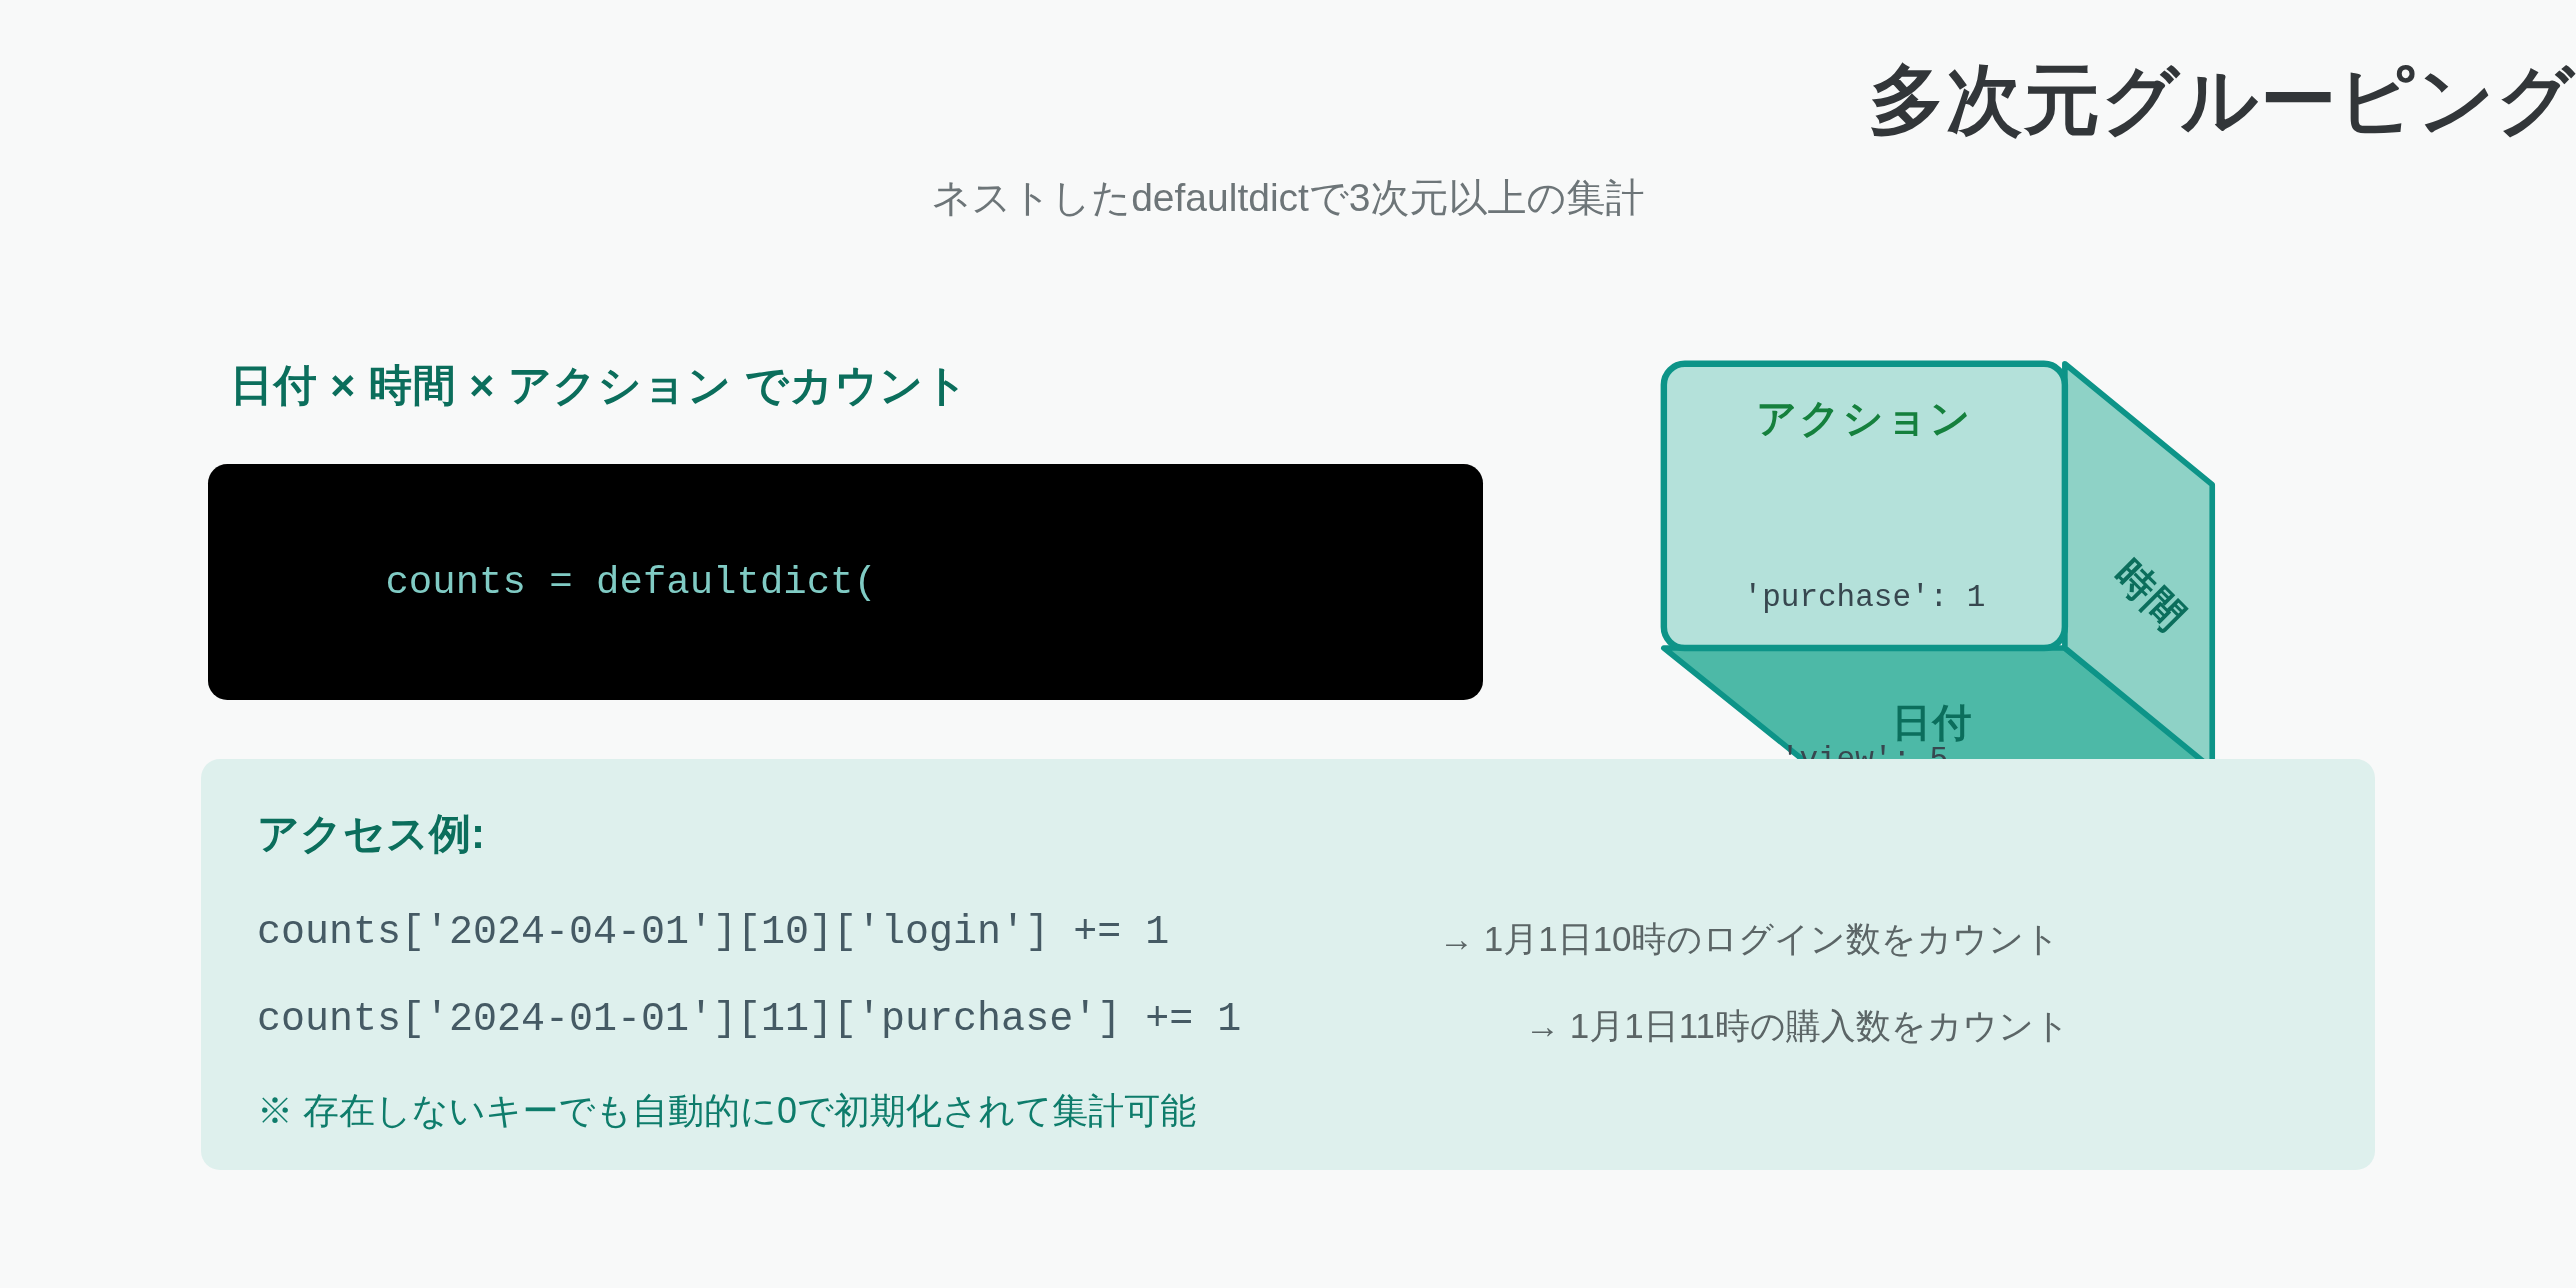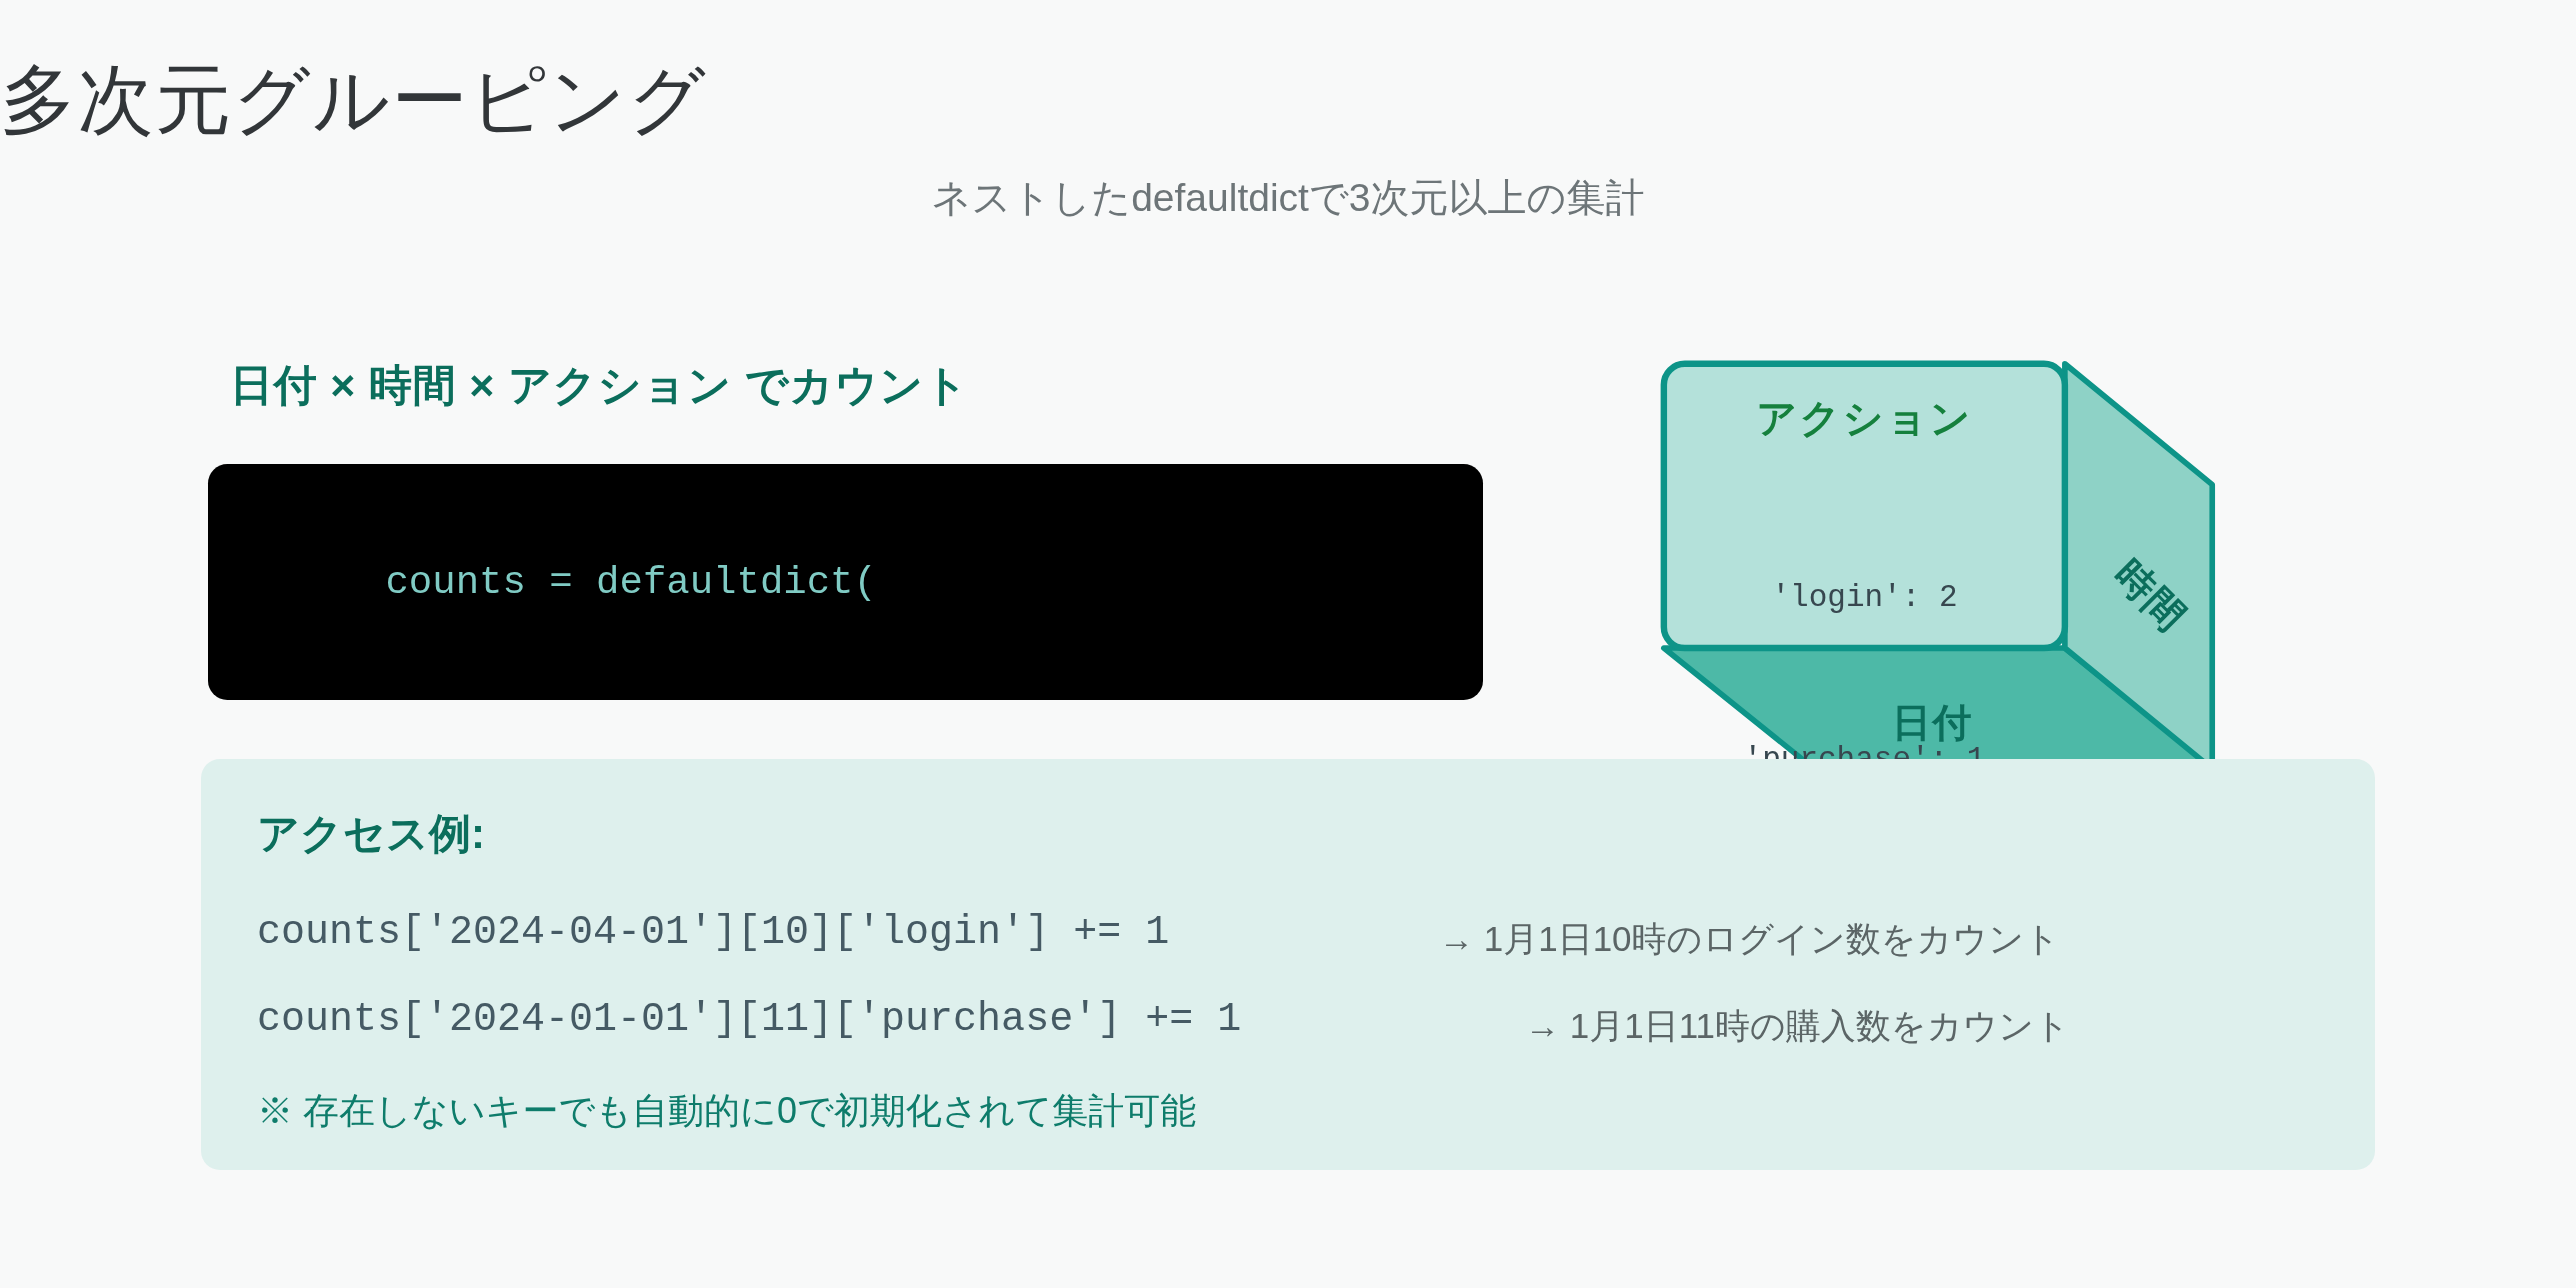--- a/index.html
+++ b/index.html
@@ -9,22 +9,22 @@
     height: 1288px;
     background: #f8f9f9;
     font-family: "Liberation Sans", sans-serif;
     overflow: hidden;
   }
   .abs { position: absolute; }
 
   
   .page-title {
     left: 0; top: 50px; width: 2576px;
-    text-align: left;
-    font-size: 76px; font-weight: 400;
+    text-align: right;
+    font-size: 76px; font-weight: 700;
     color: #323639; letter-spacing: 1.6px;
   }
   .page-subtitle {
     left: 0; top: 171px; width: 2576px;
     text-align: center;
     font-size: 39px; font-weight: 400;
     color: #6d7578;
   }
 
   
@@ -140,21 +140,20 @@
     </div>
   </div>
 
   <svg class="abs cube-svg" viewBox="2020 430 760 540">
     <polygon points="2067,805 2565,805 2748,952 2250,952" fill="#4db9a7" stroke="#0d9488" stroke-width="7" stroke-linejoin="round"></polygon>
     <polygon points="2565,452 2748,602 2748,955 2565,805" fill="#8ed2c6" stroke="#0d9488" stroke-width="7" stroke-linejoin="round"></polygon>
     <rect x="2067" y="452" width="498" height="353" rx="26" fill="#b4e1da" stroke="#0d9488" stroke-width="8"></rect>
   </svg>
   <div class="abs cube-front-label">アクション</div>
   <div class="abs cube-front-entries">
-    <div>'login': 2</div>
     <div>'purchase': 1</div>
     <div>'view': 5</div>
   </div>
   <div class="abs cube-side-label">時間</div>
   <div class="abs cube-bottom-label">日付</div>
 
   <div class="abs access-panel">
     <div class="abs access-heading">アクセス例:</div>
 
     <div class="abs access-row access-row-1">

